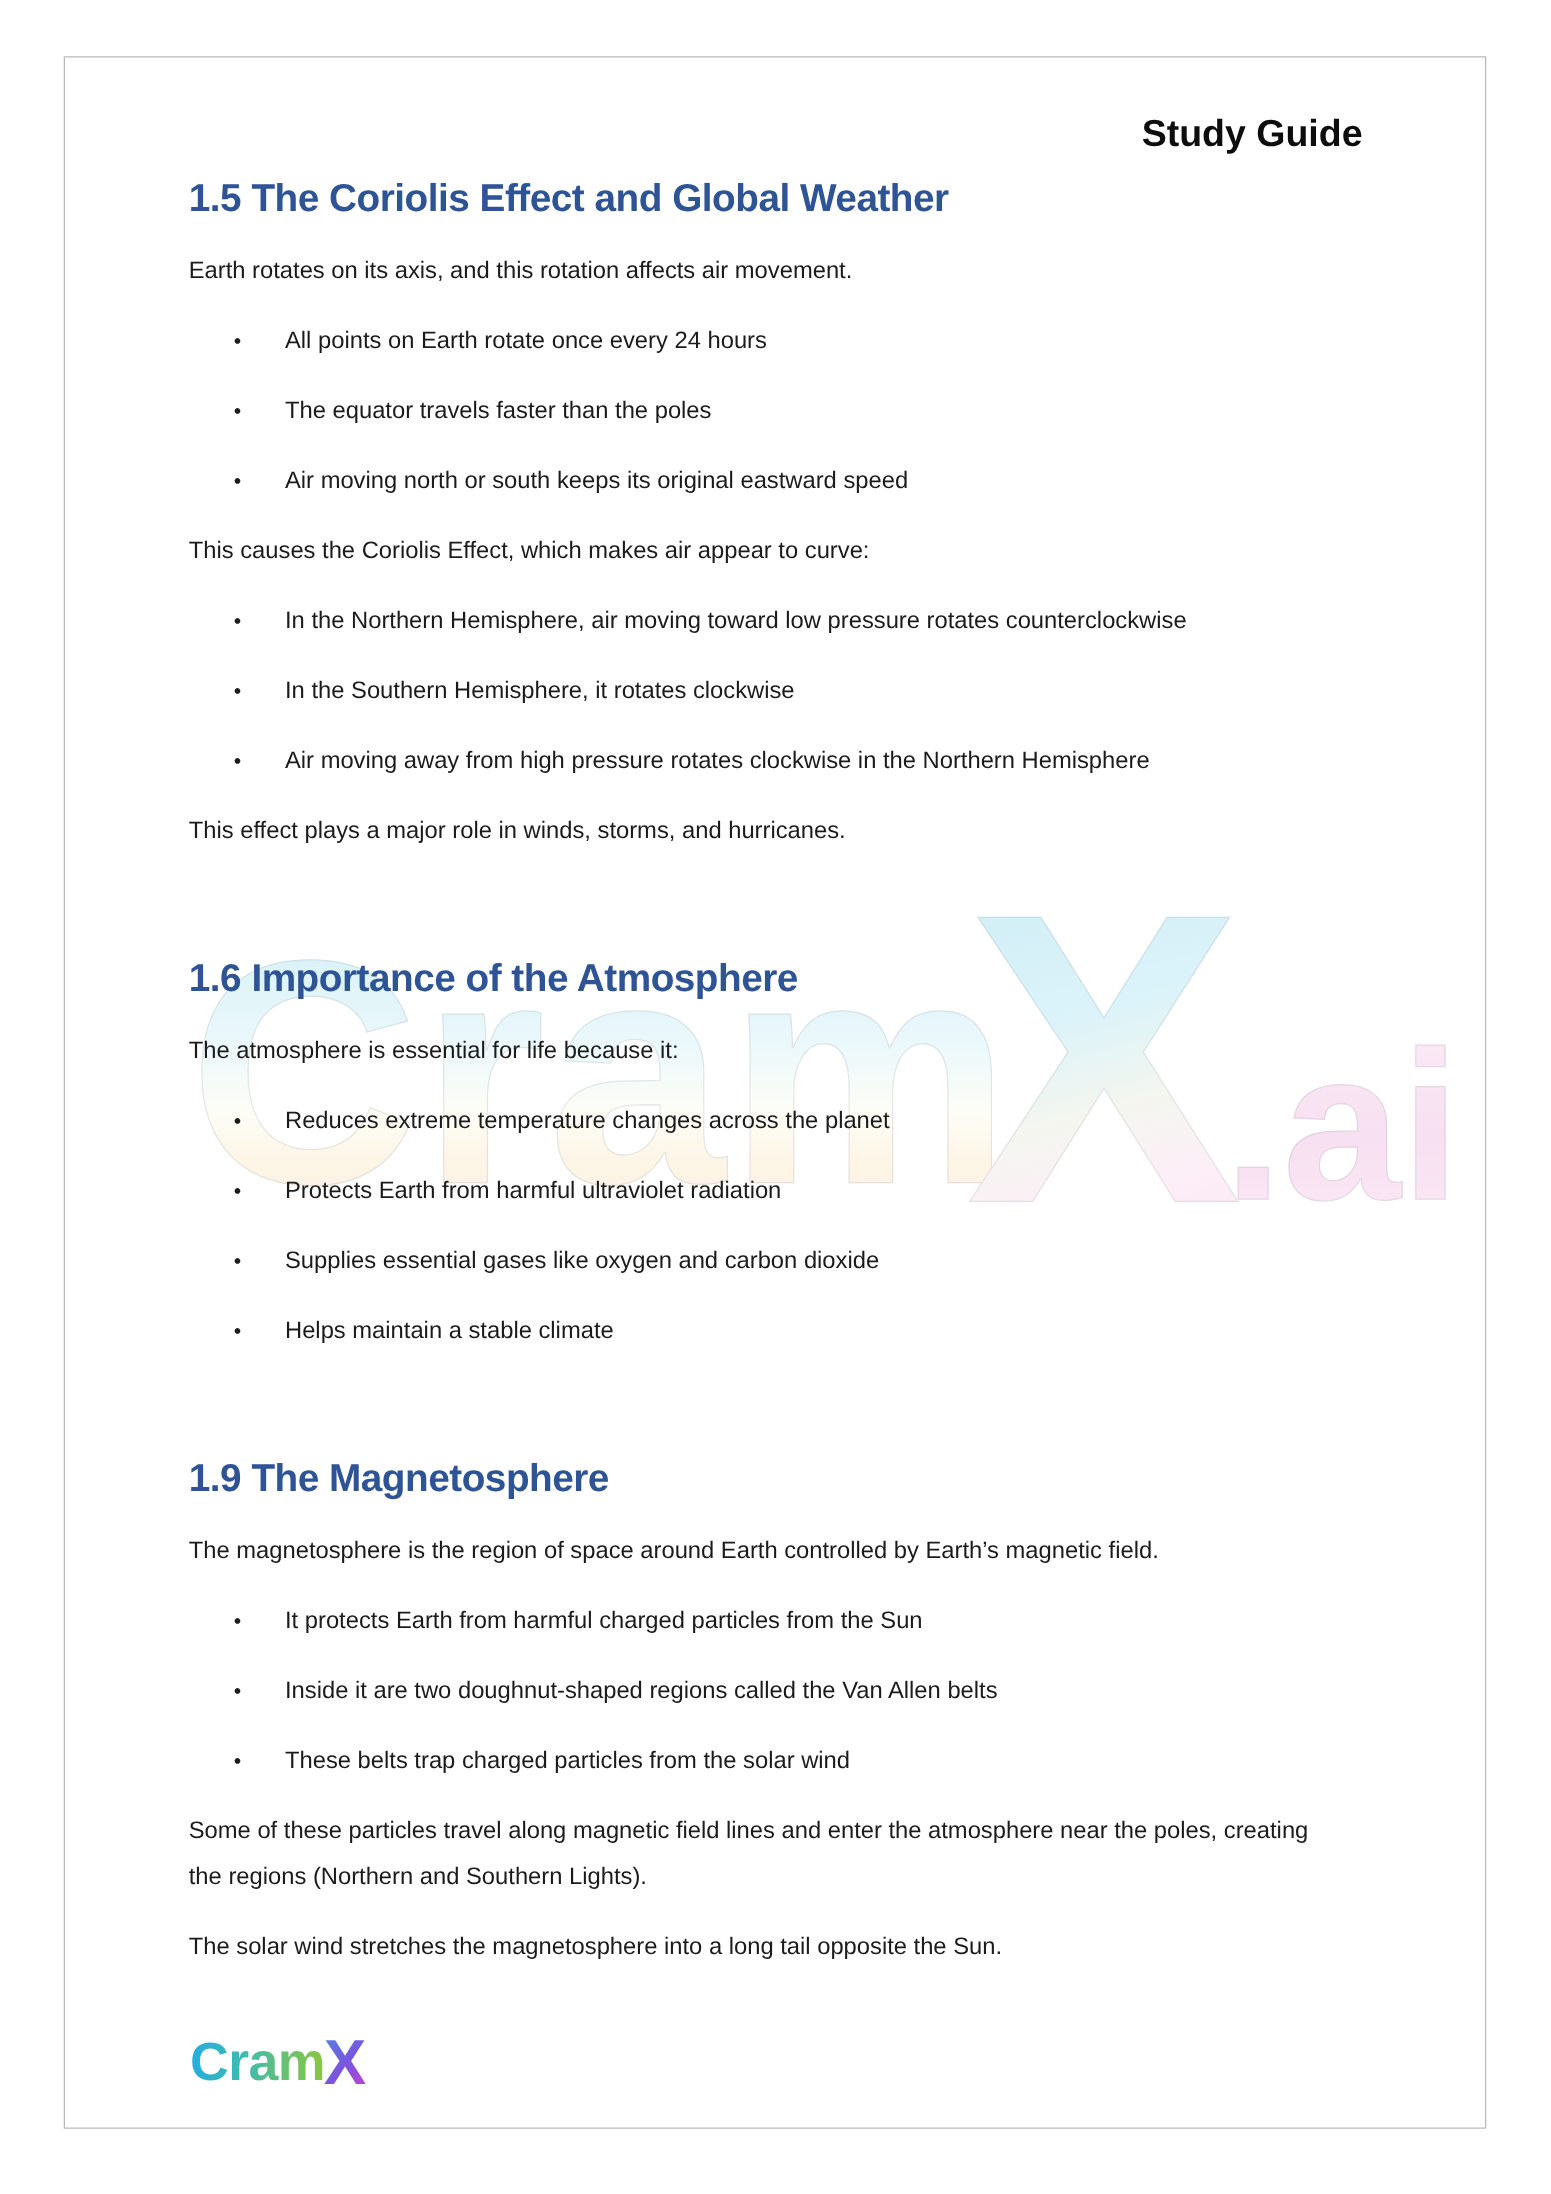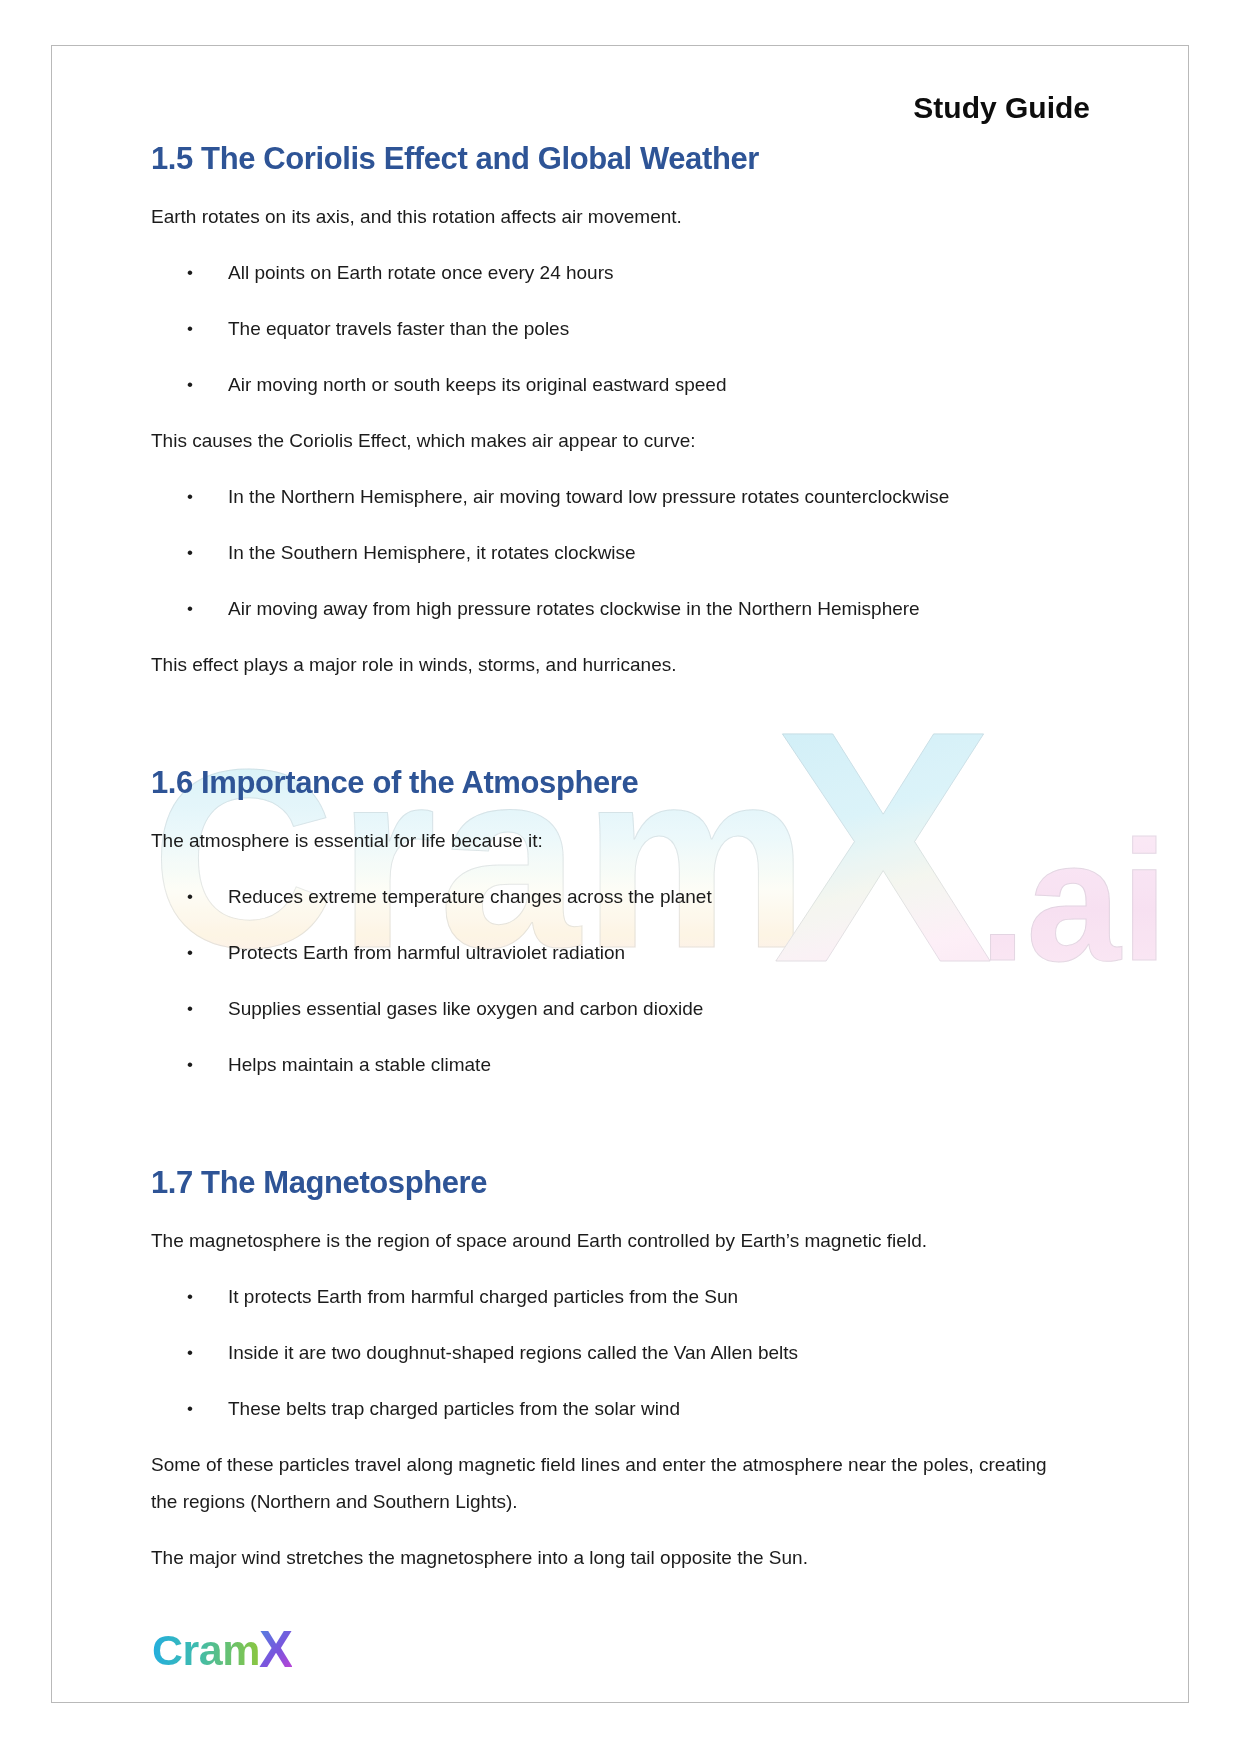--- a/index.html
+++ b/index.html
@@ -204,39 +204,39 @@
       </div>
       <div class="bullet">
         <span class="dot">•</span>
         <span class="bullet-text"><span>Supplies essential gases like </span><b>oxygen and carbon dioxide</b></span>
       </div>
       <div class="bullet">
         <span class="dot">•</span>
         <span class="bullet-text"><span>Helps maintain a stable climate</span></span>
       </div>
 
-      <h2 class="sec-heading">1.7 The Magnetosphere</h2>
+      <h2 class="sec-heading">1.9 The Magnetosphere</h2>
 
       <div class="para after-h"><span>The </span><b>magnetosphere</b><span> is the region of space around Earth controlled by Earth’s </span><b>magnetic field</b><span>.</span></div>
 
       <div class="bullet">
         <span class="dot">•</span>
         <span class="bullet-text"><span>It protects Earth from harmful charged particles from the Sun</span></span>
       </div>
       <div class="bullet">
         <span class="dot">•</span>
         <span class="bullet-text"><span>Inside it are two doughnut-shaped regions called the </span><b>Van Allen belts</b></span>
       </div>
       <div class="bullet">
         <span class="dot">•</span>
         <span class="bullet-text"><span>These belts trap charged particles from the </span><b>solar wind</b></span>
       </div>
 
       <div class="para"><span>Some of these particles travel along magnetic field lines and enter the atmosphere near the poles, creating the </span><b>regions</b><span> (Northern and Southern Lights).</span></div>
-      <div class="para"><span>The major wind stretches the magnetosphere into a </span><b>long tail opposite the Sun</b><span>.</span></div>
+      <div class="para"><span>The solar wind stretches the magnetosphere into a </span><b>long tail opposite the Sun</b><span>.</span></div>
 
       <div class="logo">
         <span class="logo-cram">Cram</span>
         <span class="logo-x">X</span>
       </div>
 
     </div>
   </div>
 </div>
 

